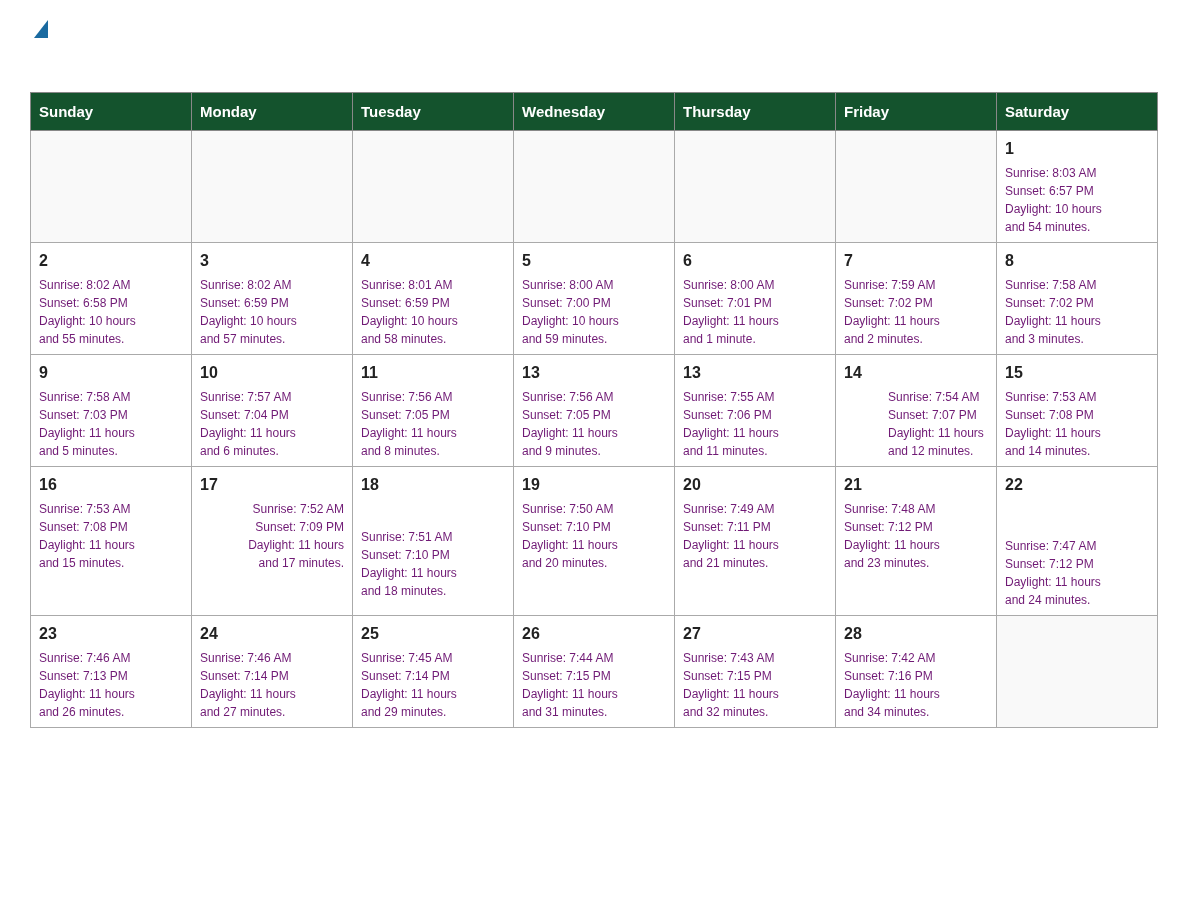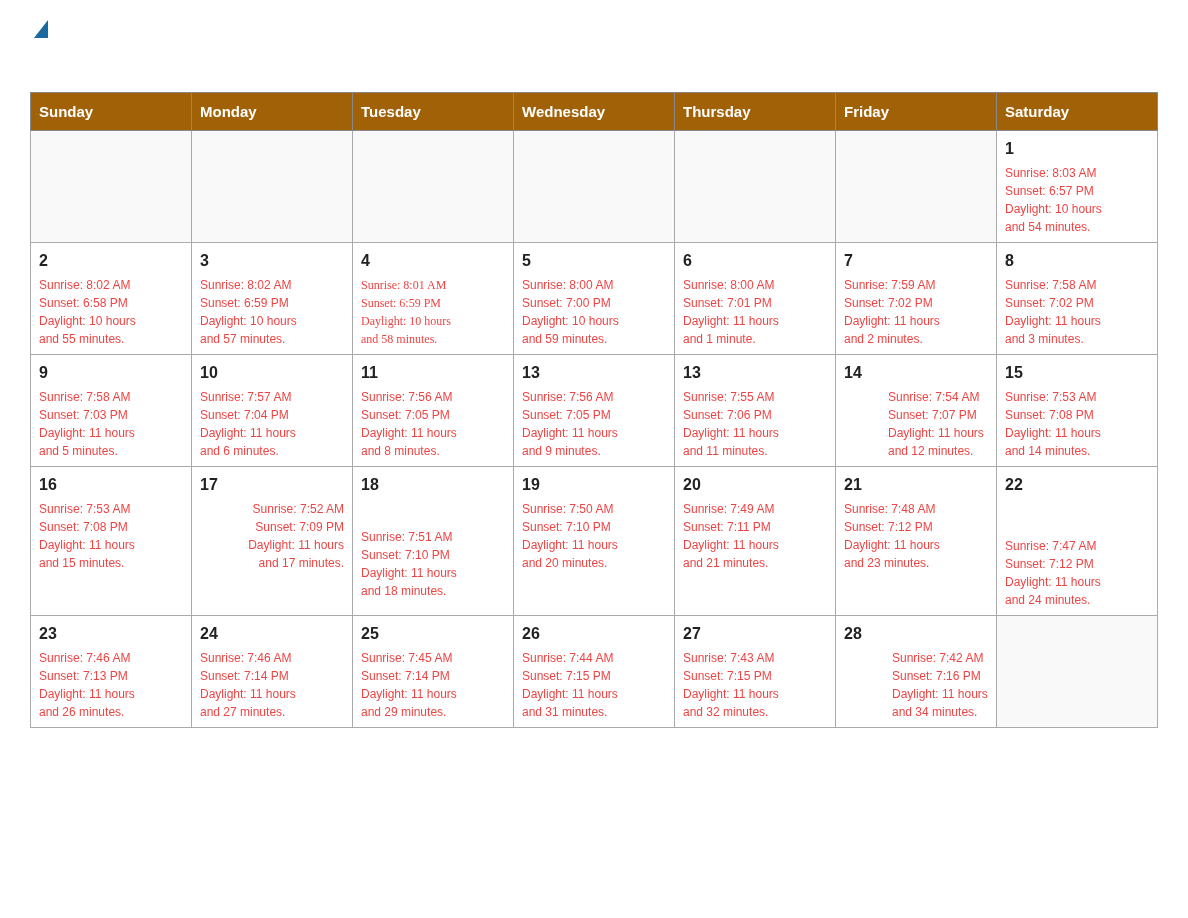--- a/index.html
+++ b/index.html
@@ -45,21 +45,21 @@
     .logo-line2 { color: #1a6aa0; font-size: 28px; font-weight: bold; }
     .title-block { text-align: right; }
     .cal-title { font-size: 52px; font-weight: bold; color: #222; }
     .cal-location { font-size: 22px; color: #444; margin-top: 4px; }
     .calendar {
       width: 100%;
       border-collapse: collapse;
       border: 1px solid #aaa;
     }
     .calendar th {
-      background: #a16207;
+      background: #14532d;
       color: #fff;
       padding: 10px 8px;
       font-size: 15px;
       font-weight: bold;
       text-align: left;
       border: 1px solid #888;
     }
     .calendar td {
       vertical-align: top;
       border: 1px solid #aaa;
@@ -68,21 +68,21 @@
       min-height: 110px;
       font-size: 12.5px;
       line-height: 1.5;
     }
     .day-num {
       font-size: 16px;
       font-weight: bold;
       display: block;
       margin-bottom: 3px;
     }
-    .day-info { color: #ef4444; font-size: 12px; line-height: 1.5; }
+    .day-info { color: #701a75; font-size: 12px; line-height: 1.5; }
     .empty-cell { background: #f9f9f9; }
   </style>
 </head>
 <body>
 
 <div class="header">
   <div class="logo">
     <div class="logo-top">
       <span class="logo-general"></span>
       <div class="logo-arrow"></div>
@@ -135,21 +135,21 @@
         </td>
         <td>
           <span class="day-num">3</span>
           <div class="day-info" style="white-space: pre-line;">Sunrise: 8:02 AM
 Sunset: 6:59 PM
 Daylight: 10 hours
 and 57 minutes.</div>
         </td>
         <td>
           <span class="day-num">4</span>
-          <div class="day-info" style="white-space: pre-line; font-family: Liberation Serif, serif;">Sunrise: 8:01 AM
+          <div class="day-info" style="white-space: pre-line;">Sunrise: 8:01 AM
 Sunset: 6:59 PM
 Daylight: 10 hours
 and 58 minutes.</div>
         </td>
         <td>
           <span class="day-num">5</span>
           <div class="day-info" style="white-space: pre-line;">Sunrise: 8:00 AM
 Sunset: 7:00 PM
 Daylight: 10 hours
 and 59 minutes.</div>
@@ -309,21 +309,21 @@
         </td>
         <td>
           <span class="day-num">27</span>
           <div class="day-info" style="white-space: pre-line;">Sunrise: 7:43 AM
 Sunset: 7:15 PM
 Daylight: 11 hours
 and 32 minutes.</div>
         </td>
         <td>
           <span class="day-num">28</span>
-          <div class="day-info" style="white-space: pre-line; margin-left: 48px;">Sunrise: 7:42 AM
+          <div class="day-info" style="white-space: pre-line;">Sunrise: 7:42 AM
 Sunset: 7:16 PM
 Daylight: 11 hours
 and 34 minutes.</div>
         </td>
         <td class="empty-cell"></td>
       </tr>
     </tbody>
 </table>
 
 </body></html>

